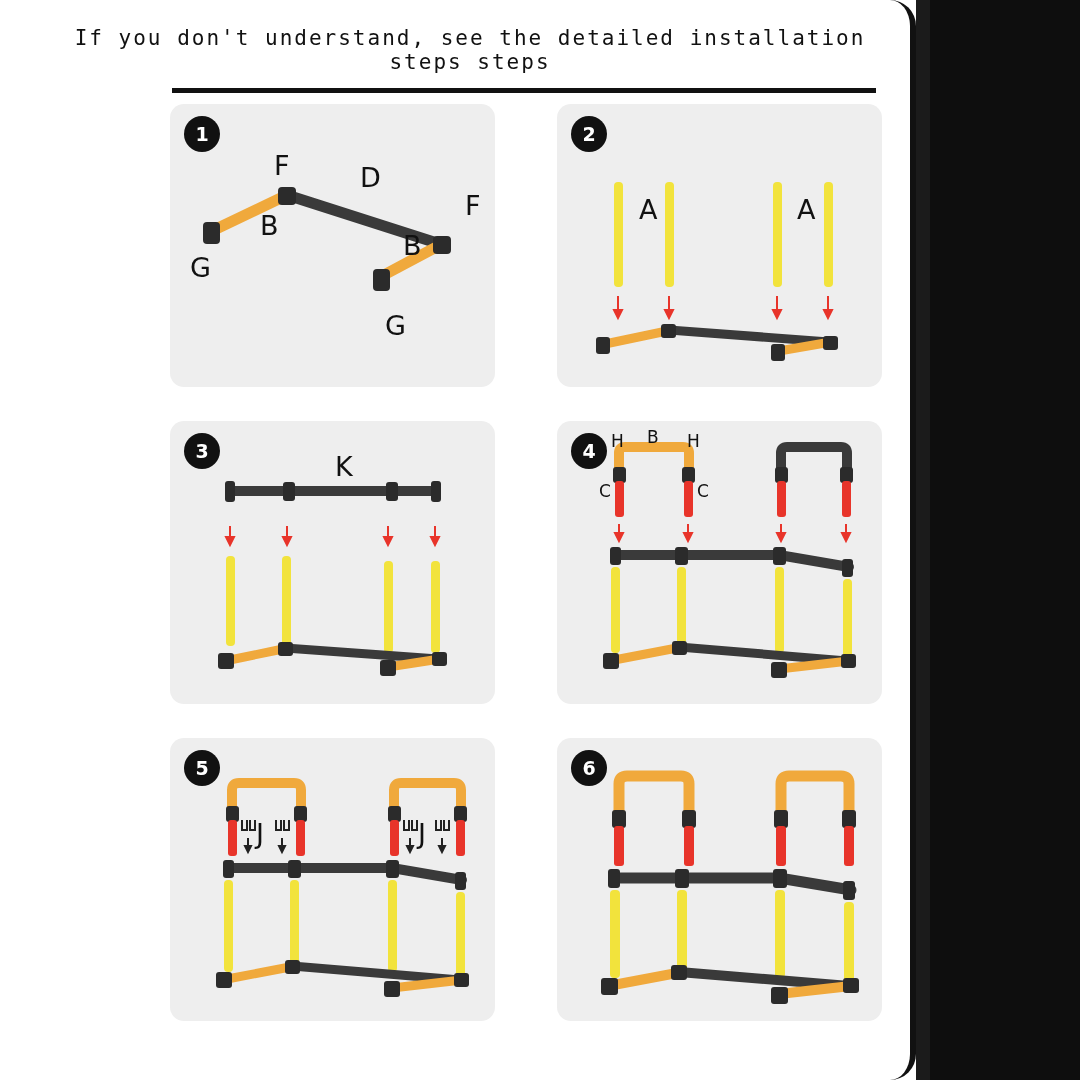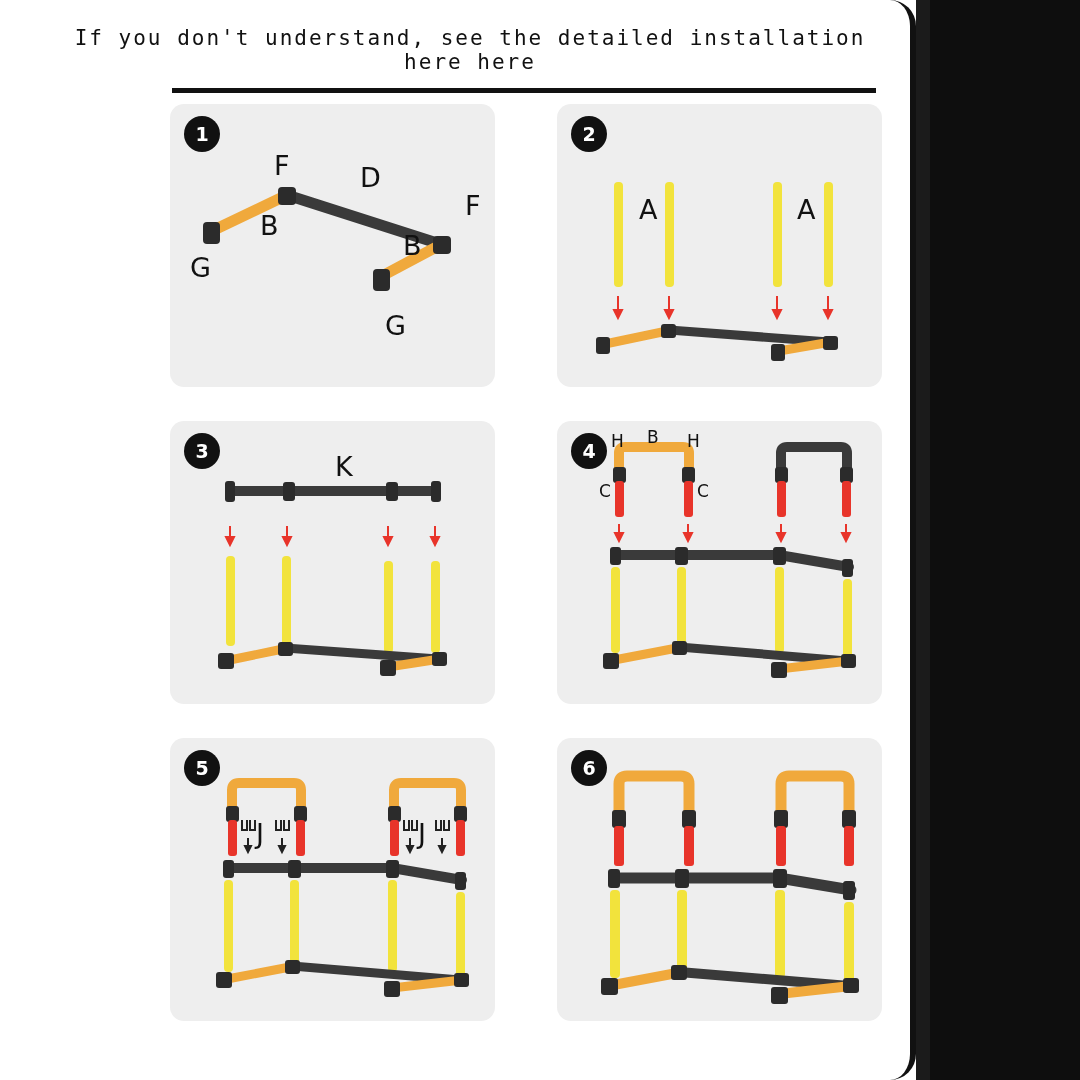--- a/index.html
+++ b/index.html
@@ -67,21 +67,21 @@
   svg{position:absolute;left:0;top:0;}
 </style>
 </head>
 <body>
 
 <div id="page">
   <div id="sheet"></div>
   <div id="edge"></div>
   <div id="edge-inner"></div>
 
-  <div id="headline">If you don't understand, see the detailed installation here here</div>
+  <div id="headline">If you don't understand, see the detailed installation steps steps</div>
   <div id="rule"></div>
 
   <div id="grid">
 
     <div class="panel" style="left:0px;top:0px;width:325px;height:283px;">
       <div class="badge">1</div>
       <svg width="325" height="283" viewBox="0 0 325 283">
 
         <line x1="117" y1="91" x2="270" y2="140" stroke="#3a3a3a" stroke-width="11" stroke-linecap="round"></line>
 

